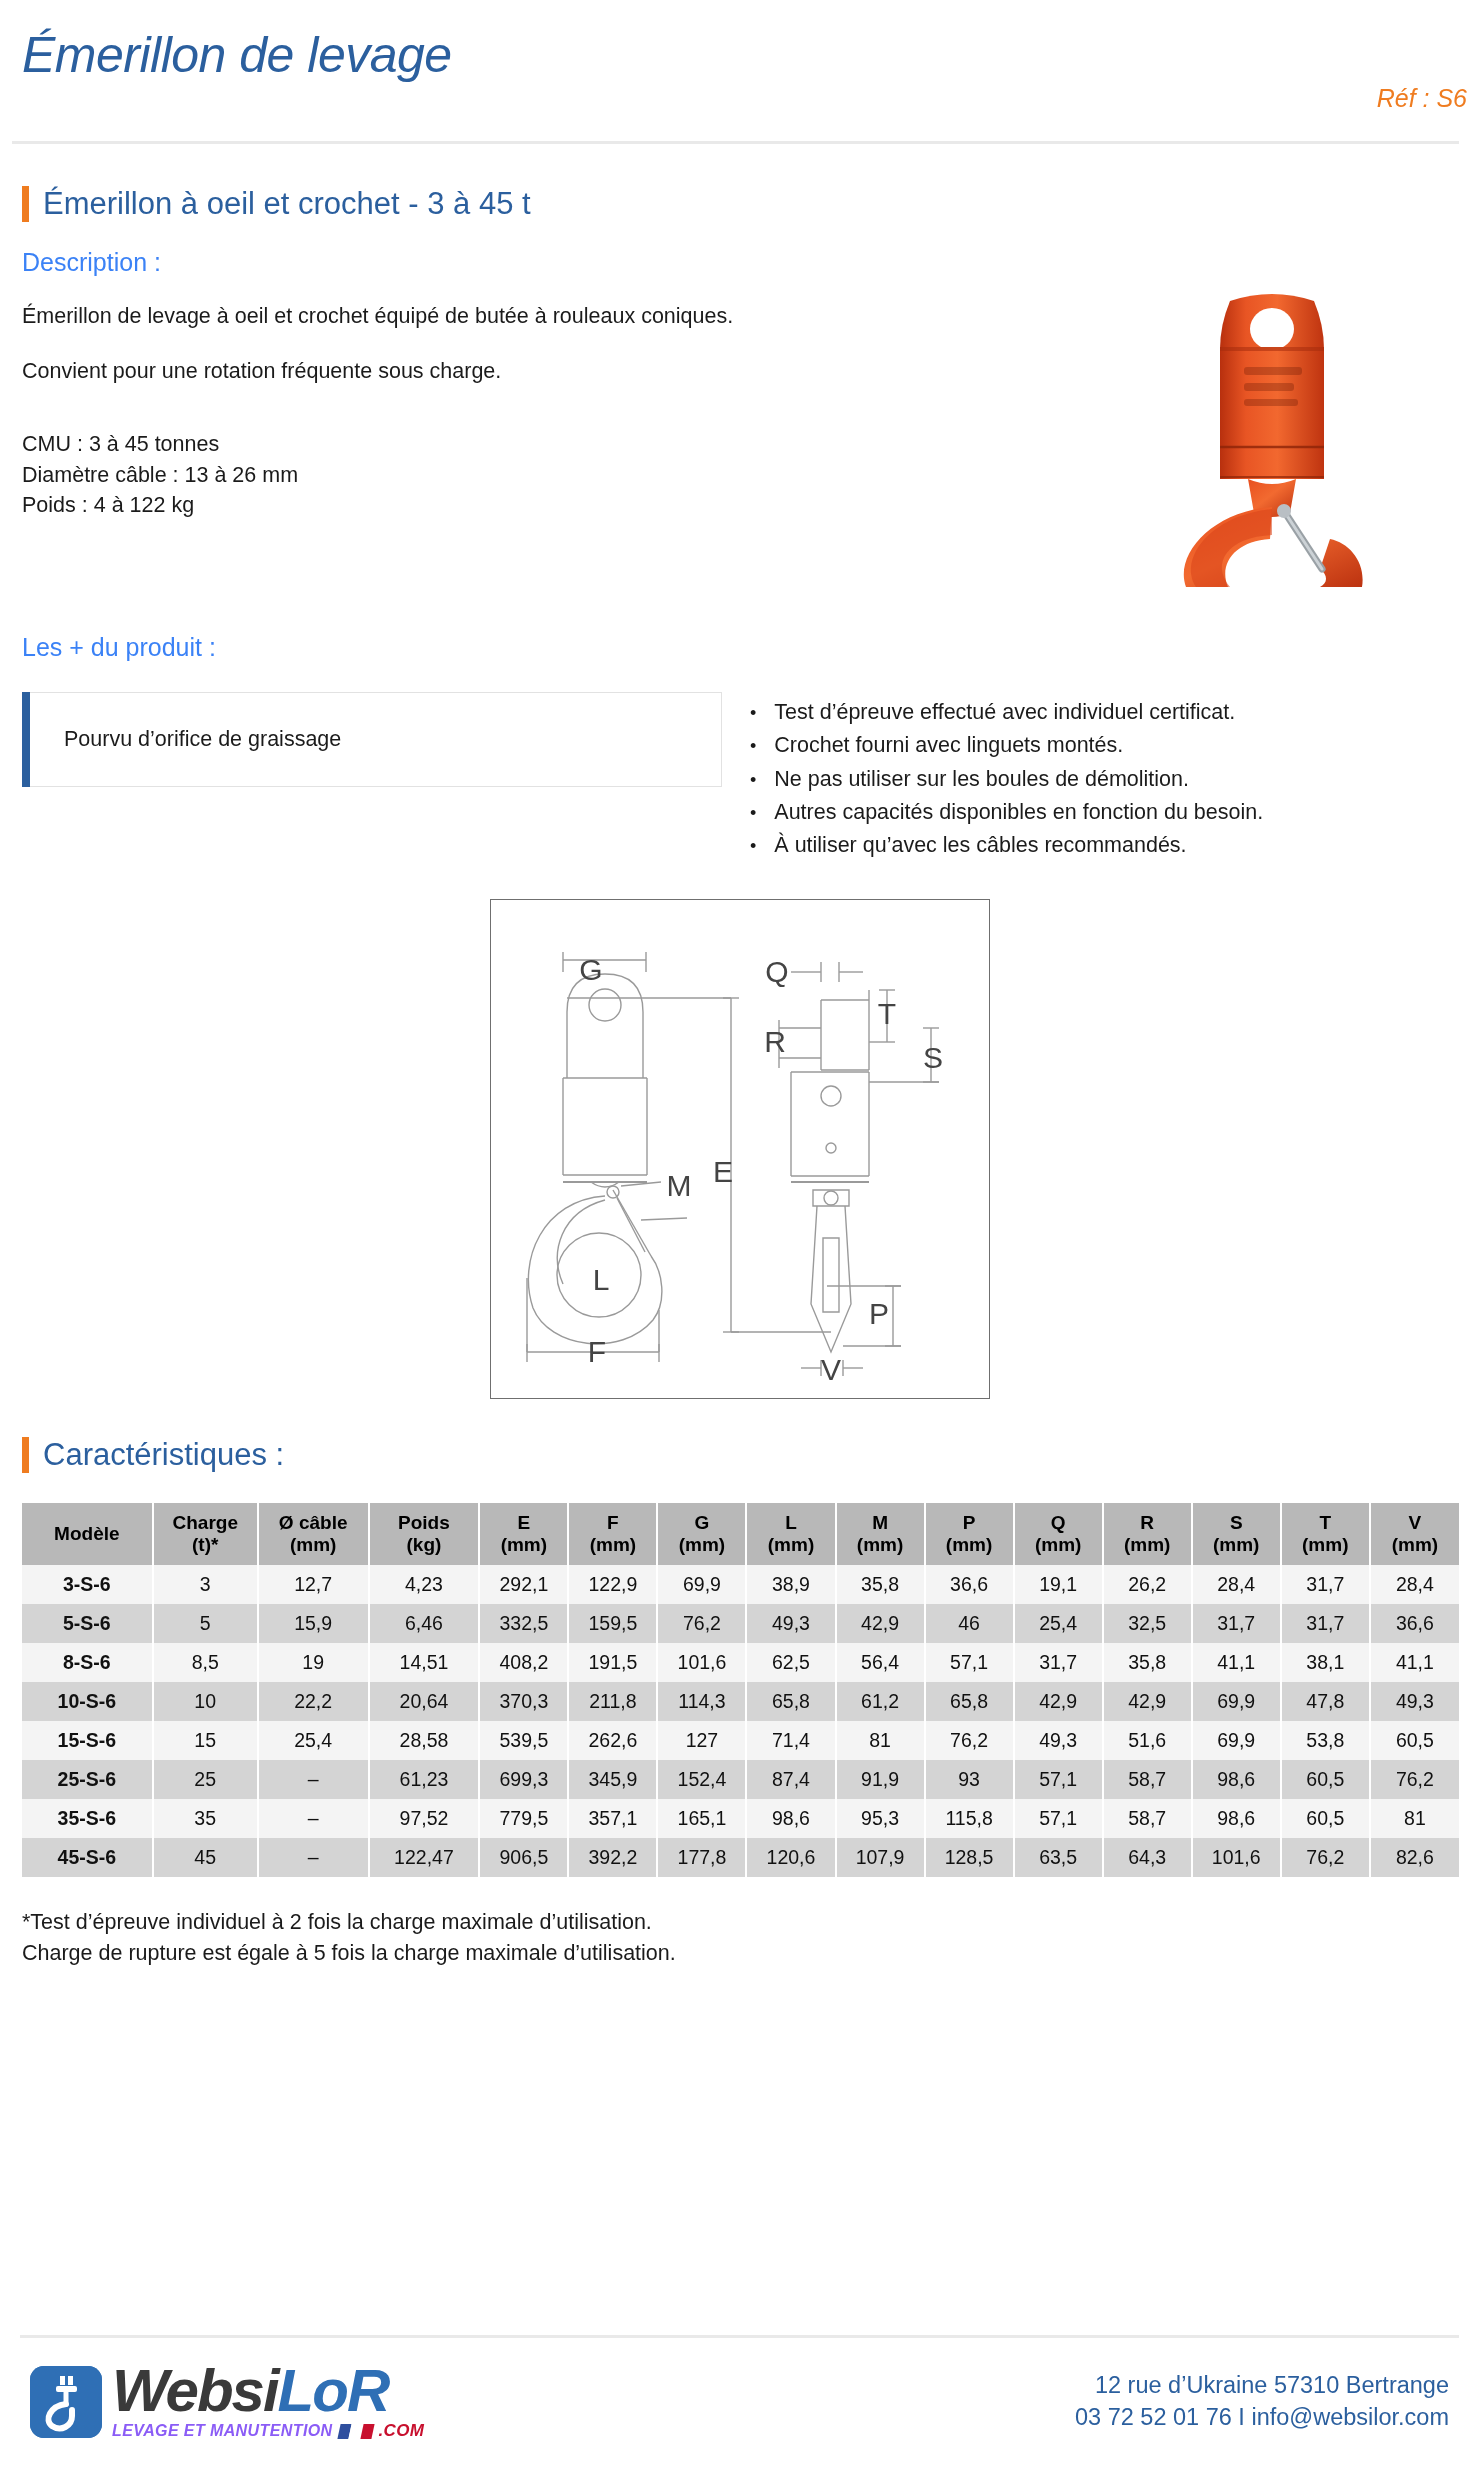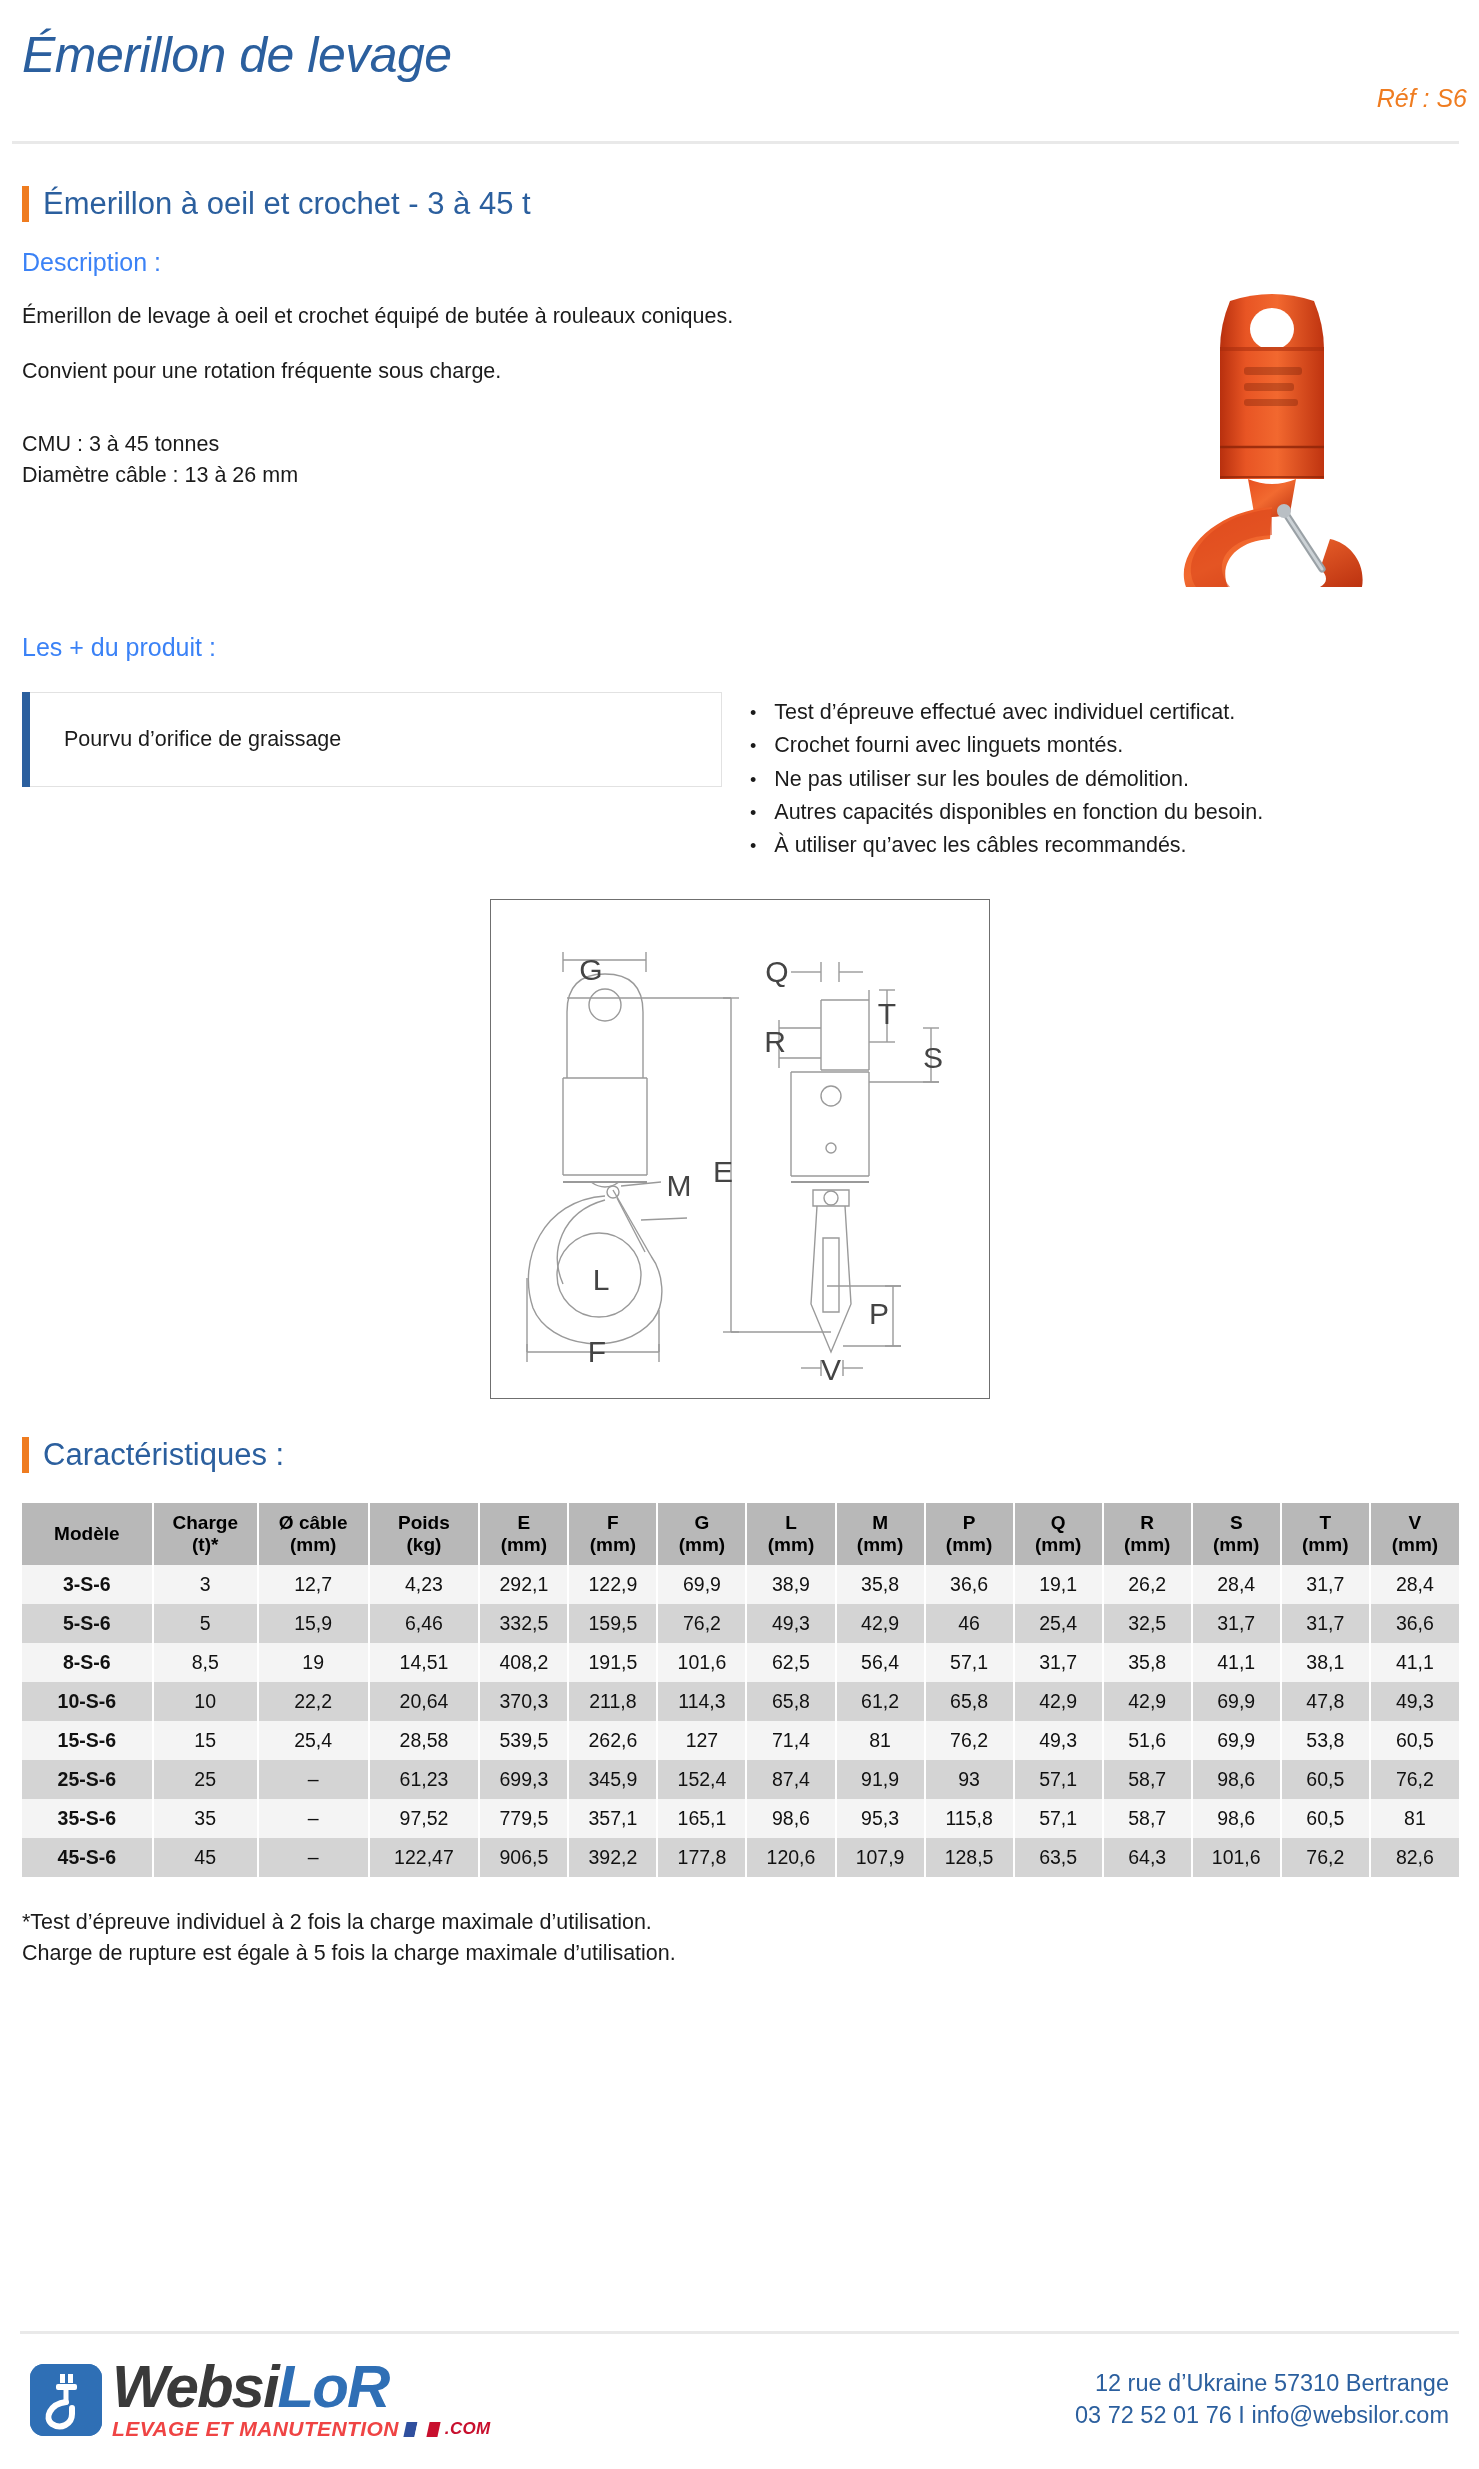--- a/index.html
+++ b/index.html
@@ -229,24 +229,24 @@
   }
   .logo-websi { color: #3a3a3a; }
   .logo-lor { color: #2f6fb5; }
   .logo-bottom {
     display: flex;
     align-items: center;
     gap: 6px;
     margin-top: 2px;
   }
   .logo-tagline {
-    font-size: 21px;
+    font-size: 16px;
     font-weight: bold;
     font-style: italic;
-    color: #ef4444;
+    color: #8b5cf6;
     letter-spacing: 0.4px;
   }
   .flag {
     display: inline-flex;
     height: 15px;
     width: 34px;
     transform: skewX(-12deg);
   }
   .flag i { display: block; width: 33.34%; height: 100%; }
   .flag .fb { background: #2f4f9e; }
@@ -284,20 +284,21 @@
 
   <div class="sub-head">Description :</div>
 
   <div class="desc-row">
     <div class="desc-col">
       <div class="desc-p">Émerillon de levage à oeil et crochet équipé de butée à rouleaux coniques.</div>
       <div class="desc-p">Convient pour une rotation fréquente sous charge.</div>
       <div class="spec-list">
         <div class="spec-line">CMU : 3 à 45 tonnes</div>
         <div class="spec-line">Diamètre câble : 13 à 26 mm</div>
+        <div class="spec-line">Poids : 4 à 122 kg</div>
       </div>
     </div>
 
     <div class="photo-col">
       <svg width="240" height="300" viewBox="0 0 240 300">
         <defs>
           <linearGradient id="bodyGrad" x1="0" y1="0" x2="1" y2="0">
             <stop offset="0%" stop-color="#b8300e"></stop>
             <stop offset="25%" stop-color="#e85524"></stop>
             <stop offset="55%" stop-color="#f2682f"></stop>

